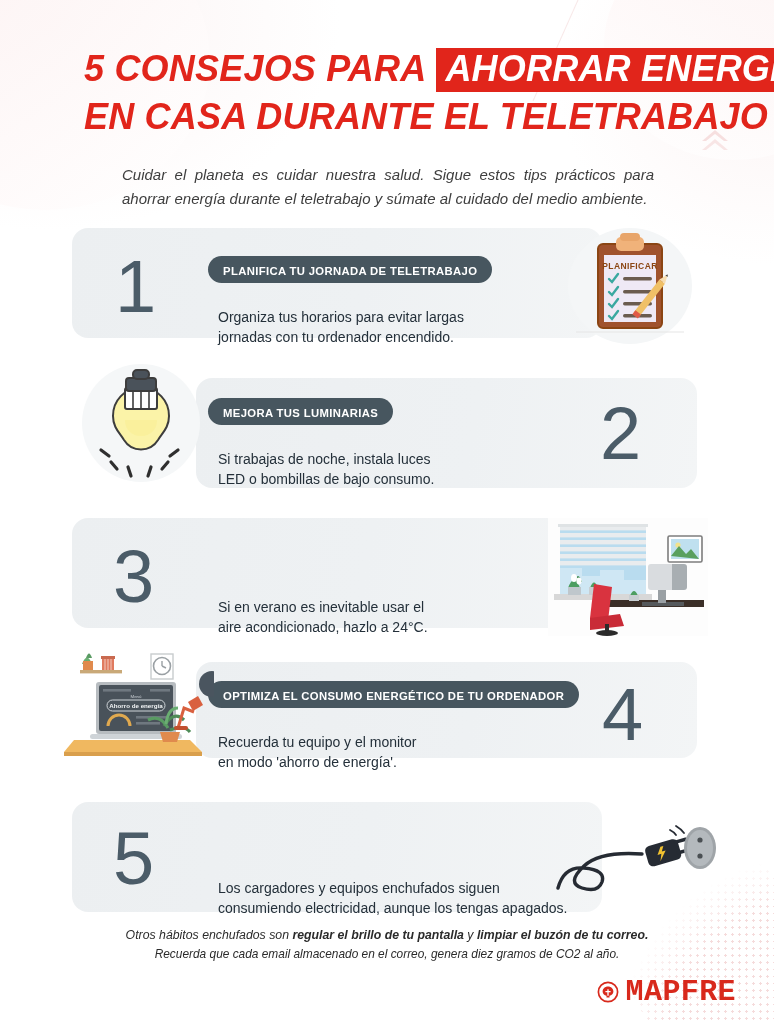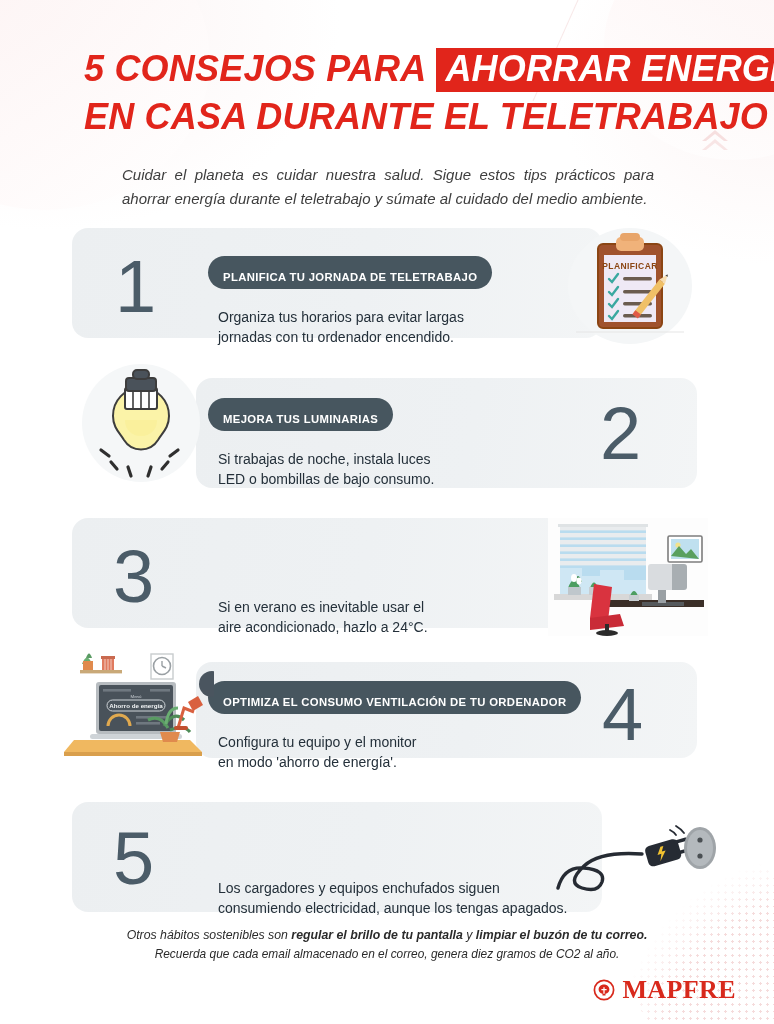--- a/index.html
+++ b/index.html
@@ -86,21 +86,21 @@
   .numeral {
     position: absolute;
     font-size: 74px; font-weight: 300;
     color: #4b5c68; line-height: 1;
     letter-spacing: -1px;
   }
   .pill {
     position: absolute;
     background: #47565f; color: #ffffff;
     border-radius: 999px;
-    padding: 15px 15px 6px 15px;
+    padding: 9px 15px 6px 15px;
     font-size: 11.3px; font-weight: 700;
     letter-spacing: .35px; white-space: nowrap;
   }
   .body-txt {
     position: absolute;
     font-size: 14px; line-height: 1.45;
     color: #24303a; white-space: pre-line; margin-top: 25px;
   }
 
   
@@ -110,22 +110,22 @@
     font-size: 12.3px; line-height: 1.55; color: #2b2b2b;
   }
   .footer b { font-weight: 700; }
   .footer .l2 { font-size: 11.9px; }
 
   .logo {
     position: absolute; right: 38px; top: 975px;
     display: flex; align-items: center; gap: 7px;
   }
   .logo-word {
-    font-size: 26px; font-weight: 700; color: #d8291c;
-    letter-spacing: .4px; font-family: Liberation Serif, serif;
+    font-size: 30px; font-weight: 700; color: #d8291c;
+    letter-spacing: .4px; font-family: Liberation Mono, monospace;
   }
 
   .ill { position: absolute; }
 </style>
 </head>
 <body>
 
 <div class="page">
 
   <div class="deco deco-swoosh-tl"></div>
@@ -262,22 +262,22 @@
       <rect x="120" y="18" width="34" height="26" rx="1.5" fill="#ffffff" stroke="#7d7d7d" stroke-width="1.6"></rect>
       <rect x="123" y="21" width="28" height="20" fill="#bfe0ef"></rect>
       <circle cx="130" cy="27" r="2.6" fill="#f2e28c"></circle>
       <path d="M123 38 l8 -10 l7 8 l5 -5 l8 10 z" fill="#5aa05f"></path>
       <path d="M123 41 h28 v0 z" fill="#4c8c52"></path>
     </g>
   </svg>
 
   <div class="card" style="left:196px; top:662px; width:501px; height:96px;"></div>
   <div class="numeral" style="left:602px; top:678px;">4</div>
-  <div class="pill" style="left:208px; top:681px;">OPTIMIZA EL CONSUMO VENTILACIÓN DE TU ORDENADOR</div>
-  <div class="body-txt" style="left:218px; top:707px; width:320px;">Configura tu equipo y el monitor
+  <div class="pill" style="left:208px; top:681px;">OPTIMIZA EL CONSUMO ENERGÉTICO DE TU ORDENADOR</div>
+  <div class="body-txt" style="left:218px; top:707px; width:320px;">Recuerda tu equipo y el monitor
 en modo 'ahorro de energía'.</div>
 
   <svg class="ill" style="left:62px; top:640px;" width="152" height="120" viewBox="0 0 152 120">
     <rect x="18" y="30" width="42" height="3.4" fill="#c9a978"></rect>
     <g>
       <path d="M24 18 q3 -9 6 0 z" fill="#5a9b63"></path>
       <path d="M20 24 q5 -13 10 0 z" fill="#6aae72"></path>
       <path d="M26 30 l-2 -10 l4 10 z" fill="#4f8c58"></path>
       <rect x="21" y="21" width="10" height="9" fill="#e08a4d"></rect>
     </g>
@@ -344,21 +344,21 @@
       <circle cx="144" cy="34" r="2.6" fill="#4a4f53"></circle>
       <circle cx="144" cy="50" r="2.6" fill="#4a4f53"></circle>
     </g>
     <g fill="none" stroke="#262b33" stroke-width="1.8" stroke-linecap="round">
       <path d="M120 20 q5 3 8 7"></path>
       <path d="M114 24 q4 2 6 5"></path>
     </g>
   </svg>
 
   <div class="footer">
-    <div><span>Otros hábitos sostenibles son </span><b>regular el brillo de tu pantalla</b><span> y </span><b>limpiar el buzón de tu correo.</b></div>
+    <div><span>Otros hábitos enchufados son </span><b>regular el brillo de tu pantalla</b><span> y </span><b>limpiar el buzón de tu correo.</b></div>
     <div class="l2">Recuerda que cada email almacenado en el correo, genera diez gramos de CO2 al año.</div>
   </div>
 
   <div class="logo">
     <svg width="22" height="22" viewBox="0 0 22 22">
       <circle cx="11" cy="11" r="9.6" fill="none" stroke="#d8291c" stroke-width="1.7"></circle>
       <path d="M11 5.4 c-3.1 0 -5.4 2.2 -5.4 5 c0 2.1 1.6 3.9 3.9 4.4 v1.6 h3 v-1.6 c2.3 -.5 3.9 -2.3 3.9 -4.4 c0 -2.8 -2.3 -5 -5.4 -5 z" fill="#d8291c"></path>
       <path d="M11 8.2 v6.6 M8.4 10.6 h5.2" stroke="#ffffff" stroke-width="1.3"></path>
     </svg>
     <span class="logo-word">MAPFRE</span>

